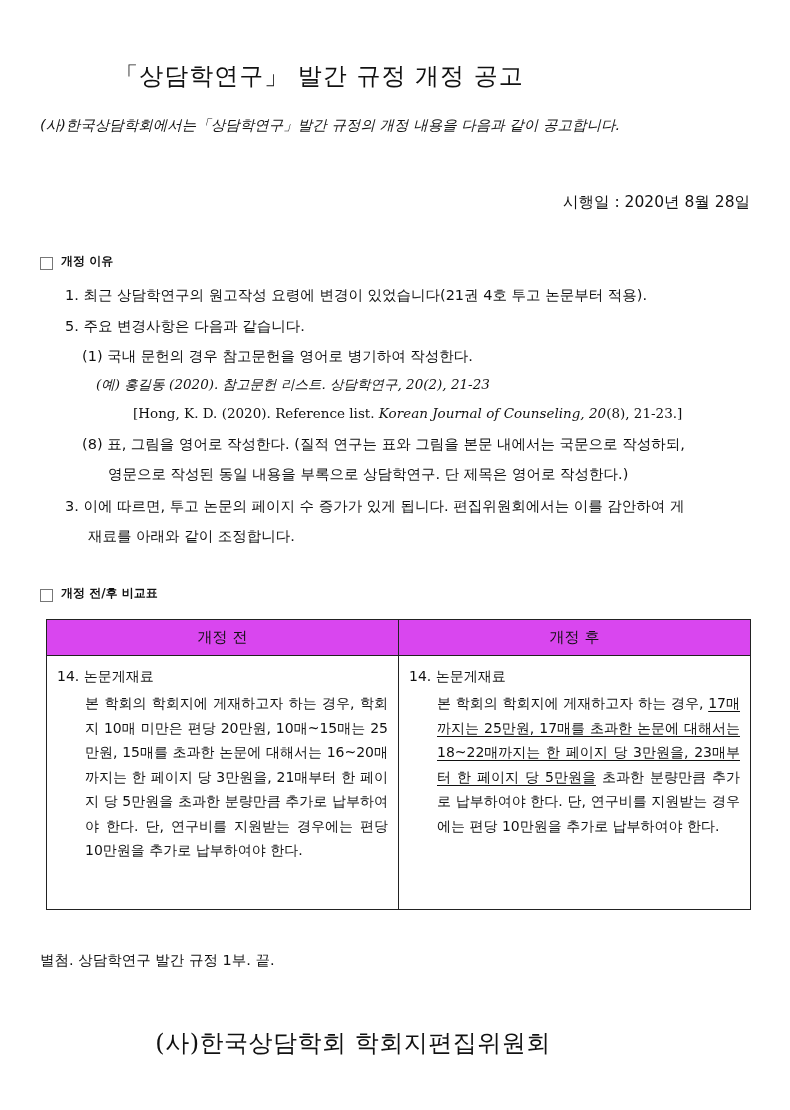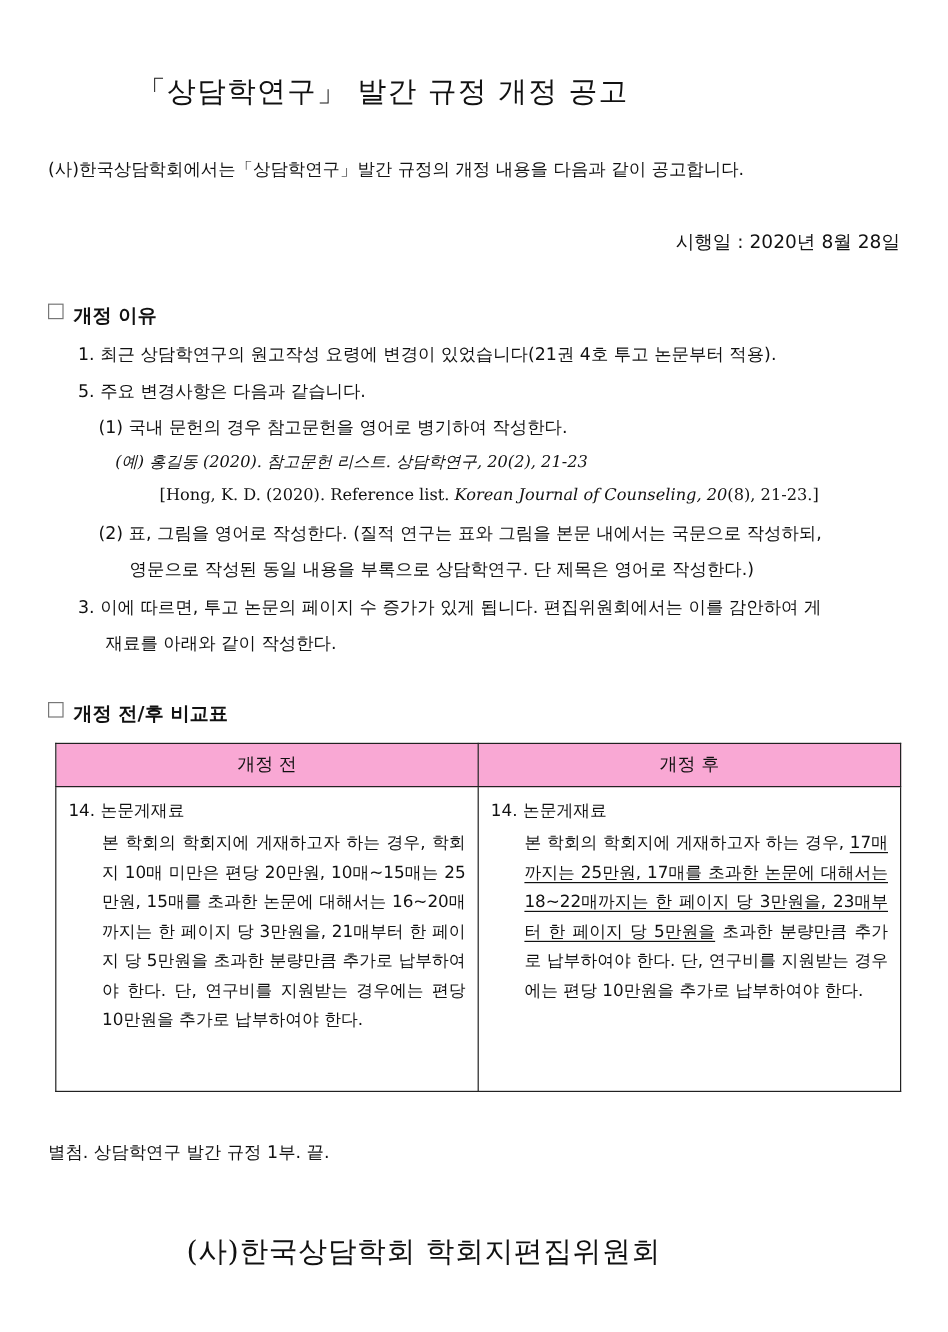--- a/index.html
+++ b/index.html
@@ -8,23 +8,23 @@
     font-family: "DejaVu Sans", "Liberation Sans", sans-serif;
     color: #111111;
     position: relative;
     overflow: hidden;
   }
   .abs { position: absolute; white-space: nowrap; }
   .title {
     left: 0; width: 638px; top: 60px; text-align: center;
     font-size: 24px; letter-spacing: 1px; font-family: "DejaVu Serif", serif;
   }
-  .intro { left: 40px; top: 132px; font-size: 15.5px; }
+  .intro { left: 40px; top: 116px; font-size: 15.5px; font-style: italic; }
   .effective { right: 40px; top: 192px; font-size: 15.5px; text-align: center; }
-  .section-head { left: 40px; font-size: 16px; font-weight: bold; display: flex; align-items: flex-start; }
+  .section-head { left: 40px; font-size: 12px; font-weight: bold; display: flex; align-items: flex-end; }
   .section-head .box {
     display: inline-block; width: 13px; height: 13px; border: 1px solid #777; margin-right: 8px;
   }
   .sec1 { top: 253px; }
   .sec2 { top: 585px; }
   .line { font-size: 14.5px; }
   .l1 { left: 65px; top: 286px; }
   .l2 { left: 65px; top: 317px; }
   .l3 { left: 82px; top: 347px; }
   .l4 { left: 96px; top: 376px; font-family: "DejaVu Serif", serif; font-size: 13.5px; font-style: italic; }
@@ -34,21 +34,21 @@
   .l7 { left: 108px; top: 465px; }
   .l8 { left: 65px; top: 497px; }
   .l9 { left: 88px; top: 527px; }
 
   table.cmp {
     position: absolute; left: 46px; top: 619px; width: 705px;
     border-collapse: collapse; table-layout: fixed;
   }
   table.cmp th, table.cmp td { border: 1px solid #222; }
   table.cmp th {
-    background: #f9a8d4; height: 36px; font-weight: normal; font-size: 15px; text-align: center;
+    background: #d946ef; height: 36px; font-weight: normal; font-size: 15px; text-align: center;
   }
   table.cmp td { vertical-align: top; height: 254px; padding: 10px 10px 0 10px; font-size: 14px; }
   .cell-head { line-height: 20px; margin-bottom: 5px; }
   .cell-body { padding-left: 28px; line-height: 24.5px; text-align: justify; text-align-last: left; }
   .cell-body u { text-decoration: underline; text-underline-offset: 3px; }
 
   .attach { left: 40px; top: 951px; font-size: 14.5px; }
   .sign {
     left: 0; width: 706px; top: 1027px; text-align: center; font-size: 24px;
     font-family: "DejaVu Serif", serif; letter-spacing: 0.5px;
@@ -64,24 +64,24 @@
 <div class="abs section-head sec1">
   <span class="box"></span>
   <span>개정 이유</span>
 </div>
 
 <div class="abs line l1">1. 최근 상담학연구의 원고작성 요령에 변경이 있었습니다(21권 4호 투고 논문부터 적용).</div>
 <div class="abs line l2">5. 주요 변경사항은 다음과 같습니다.</div>
 <div class="abs line l3">(1) 국내 문헌의 경우 참고문헌을 영어로 병기하여 작성한다.</div>
 <div class="abs line l4">(예) 홍길동 (2020). 참고문헌 리스트. 상담학연구, 20(2), 21-23</div>
 <div class="abs line l5"><span>[Hong, K. D. (2020). Reference list. </span><i>Korean Journal of Counseling, 20</i><span>(8), 21-23.]</span></div>
-<div class="abs line l6">(2) 표, 그림을 영어로 작성한다. (질적 연구는 표와 그림을 본문 내에서는 국문으로 작성하되,</div>
+<div class="abs line l6">(8) 표, 그림을 영어로 작성한다. (질적 연구는 표와 그림을 본문 내에서는 국문으로 작성하되,</div>
 <div class="abs line l7">영문으로 작성된 동일 내용을 부록으로 상담학연구. 단 제목은 영어로 작성한다.)</div>
 <div class="abs line l8">3. 이에 따르면, 투고 논문의 페이지 수 증가가 있게 됩니다. 편집위원회에서는 이를 감안하여 게</div>
-<div class="abs line l9">재료를 아래와 같이 작성한다.</div>
+<div class="abs line l9">재료를 아래와 같이 조정합니다.</div>
 
 <div class="abs section-head sec2">
   <span class="box"></span>
   <span>개정 전/후 비교표</span>
 </div>
 
 <table class="cmp">
   <thead>
     <tr>
       <th>개정 전</th>

